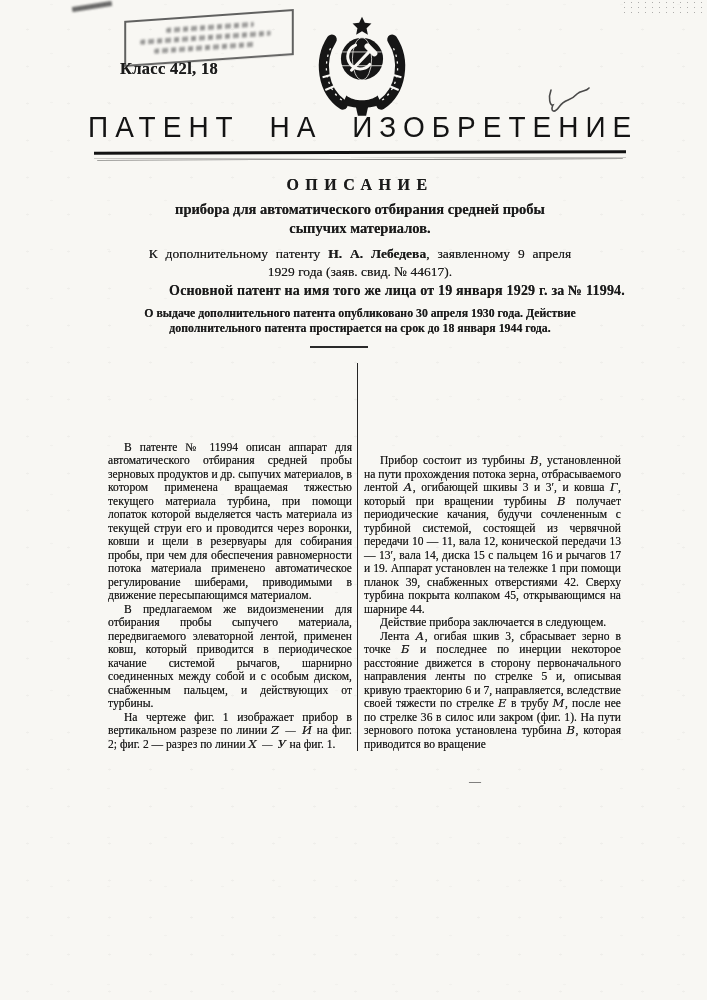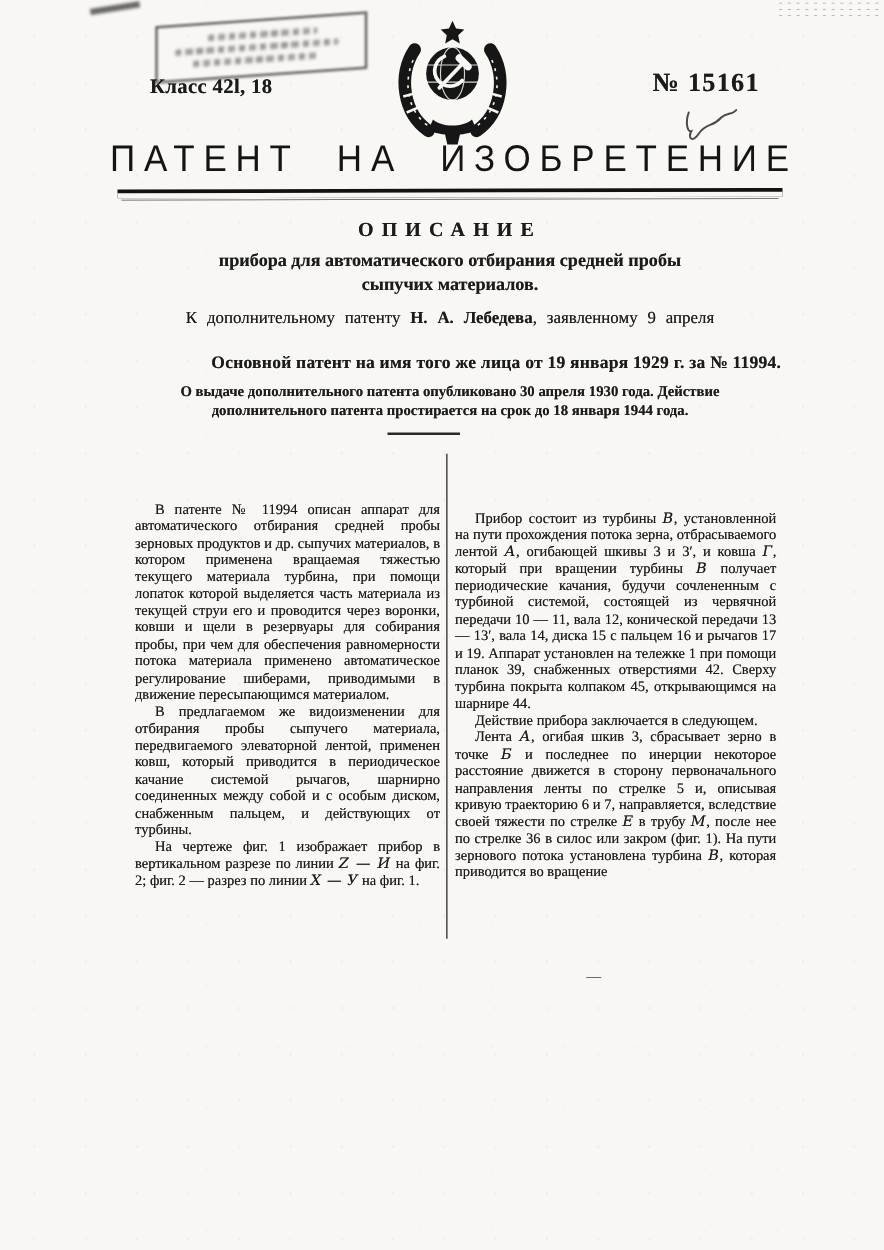--- a/index.html
+++ b/index.html
@@ -54,21 +54,21 @@
 
   .addendum { position:absolute; left:120px; top:245px; width:480px; text-align:center;
     font-size:13.5px; line-height:17.5px; }
   .addendum .wide { word-spacing:4.5px; }
   .main-patent { position:absolute; left:95px; top:283px; width:530px; text-align:right;
     font-size:14px; font-weight:700; letter-spacing:.2px; }
   .publication { position:absolute; left:130px; top:306px; width:460px; text-align:center;
     font-size:11.8px; line-height:15px; font-weight:600; }
   .mid-rule { position:absolute; left:310px; top:346px; width:58px; height:2px; background:#2a2a2a; }
 
-  .columns { position:absolute; left:108px; top:361px; width:513px; display:flex; align-items:center; }
+  .columns { position:absolute; left:108px; top:361px; width:513px; display:flex; align-items:flex-end; }
   .col { text-align:justify; font-size:11.6px; line-height:13.5px; }
   .col.left  { width:244px; }
   .col.right { width:257px; }
   .col-divider { width:0; border-left:1.3px solid #252525; height:388px; margin:2px 6px 0 5px; }
   .col p { margin:0; text-indent:16px; }
   .col i { font-family:"DejaVu Serif",serif; letter-spacing:.5px; }
 
   .end-dash { position:absolute; left:455px; top:774px; width:40px; text-align:center;
     font-size:12px; color:#3d3d3d; }
 </style>
@@ -110,38 +110,38 @@
         <path d="M48.5 62.5 L69.5 40.5" stroke-width="3.2"></path>
         <path d="M66 36.5 l7.5 7.5" stroke-width="6.5"></path>
       </g>
 
       <path d="M41 76 L60 91 L79 76 L60 83 Z" fill="#f8f7f3"></path>
       <path d="M39 99 C48 105 72 105 81 99 L77 90 C69 97 51 97 43 90 Z" fill="#161616"></path>
       <path d="M53 101 h14 l-2.5 11 h-9 Z" fill="#161616"></path>
     </svg>
   </div>
 
-  <div class="patent-number ink">№ 15161</div>
 
   <svg class="squiggle" width="56" height="32" viewBox="0 0 56 32" aria-hidden="true">
     <path d="M8 4 C5 12 7 20 10 19 C7 25 11 28 16 21 C22 12 27 16 34 8 C38 4 43 6 46 2" stroke="#2c2c2c" stroke-width="1.6" fill="none" stroke-linecap="round"></path>
   </svg>
 
   <h1 class="title">ПАТЕНТ НА ИЗОБРЕТЕНИЕ</h1>
   <div class="title-rule"></div>
 
   <div class="heading ink">ОПИСАНИЕ</div>
 
   <div class="subject ink">
     <span style="display:block">прибора для автоматического отбирания средней пробы</span>
     <span style="display:block">сыпучих материалов.</span>
   </div>
 
   <div class="addendum ink">
     <span class="wide" style="display:block">К дополнительному патенту <b>Н. А. Лебедева</b>, заявленному 9 апреля</span>
+    <span style="display:block">1929 года (заяв. свид. № 44617).</span>
   </div>
 
   <div class="main-patent ink">Основной патент на имя того же лица от 19 января 1929 г. за № 11994.</div>
 
   <div class="publication ink">
     <span style="display:block">О выдаче дополнительного патента опубликовано 30 апреля 1930 года. Действие</span>
     <span style="display:block">дополнительного патента простирается на срок до 18 января 1944 года.</span>
   </div>
 
   <div class="mid-rule"></div>

